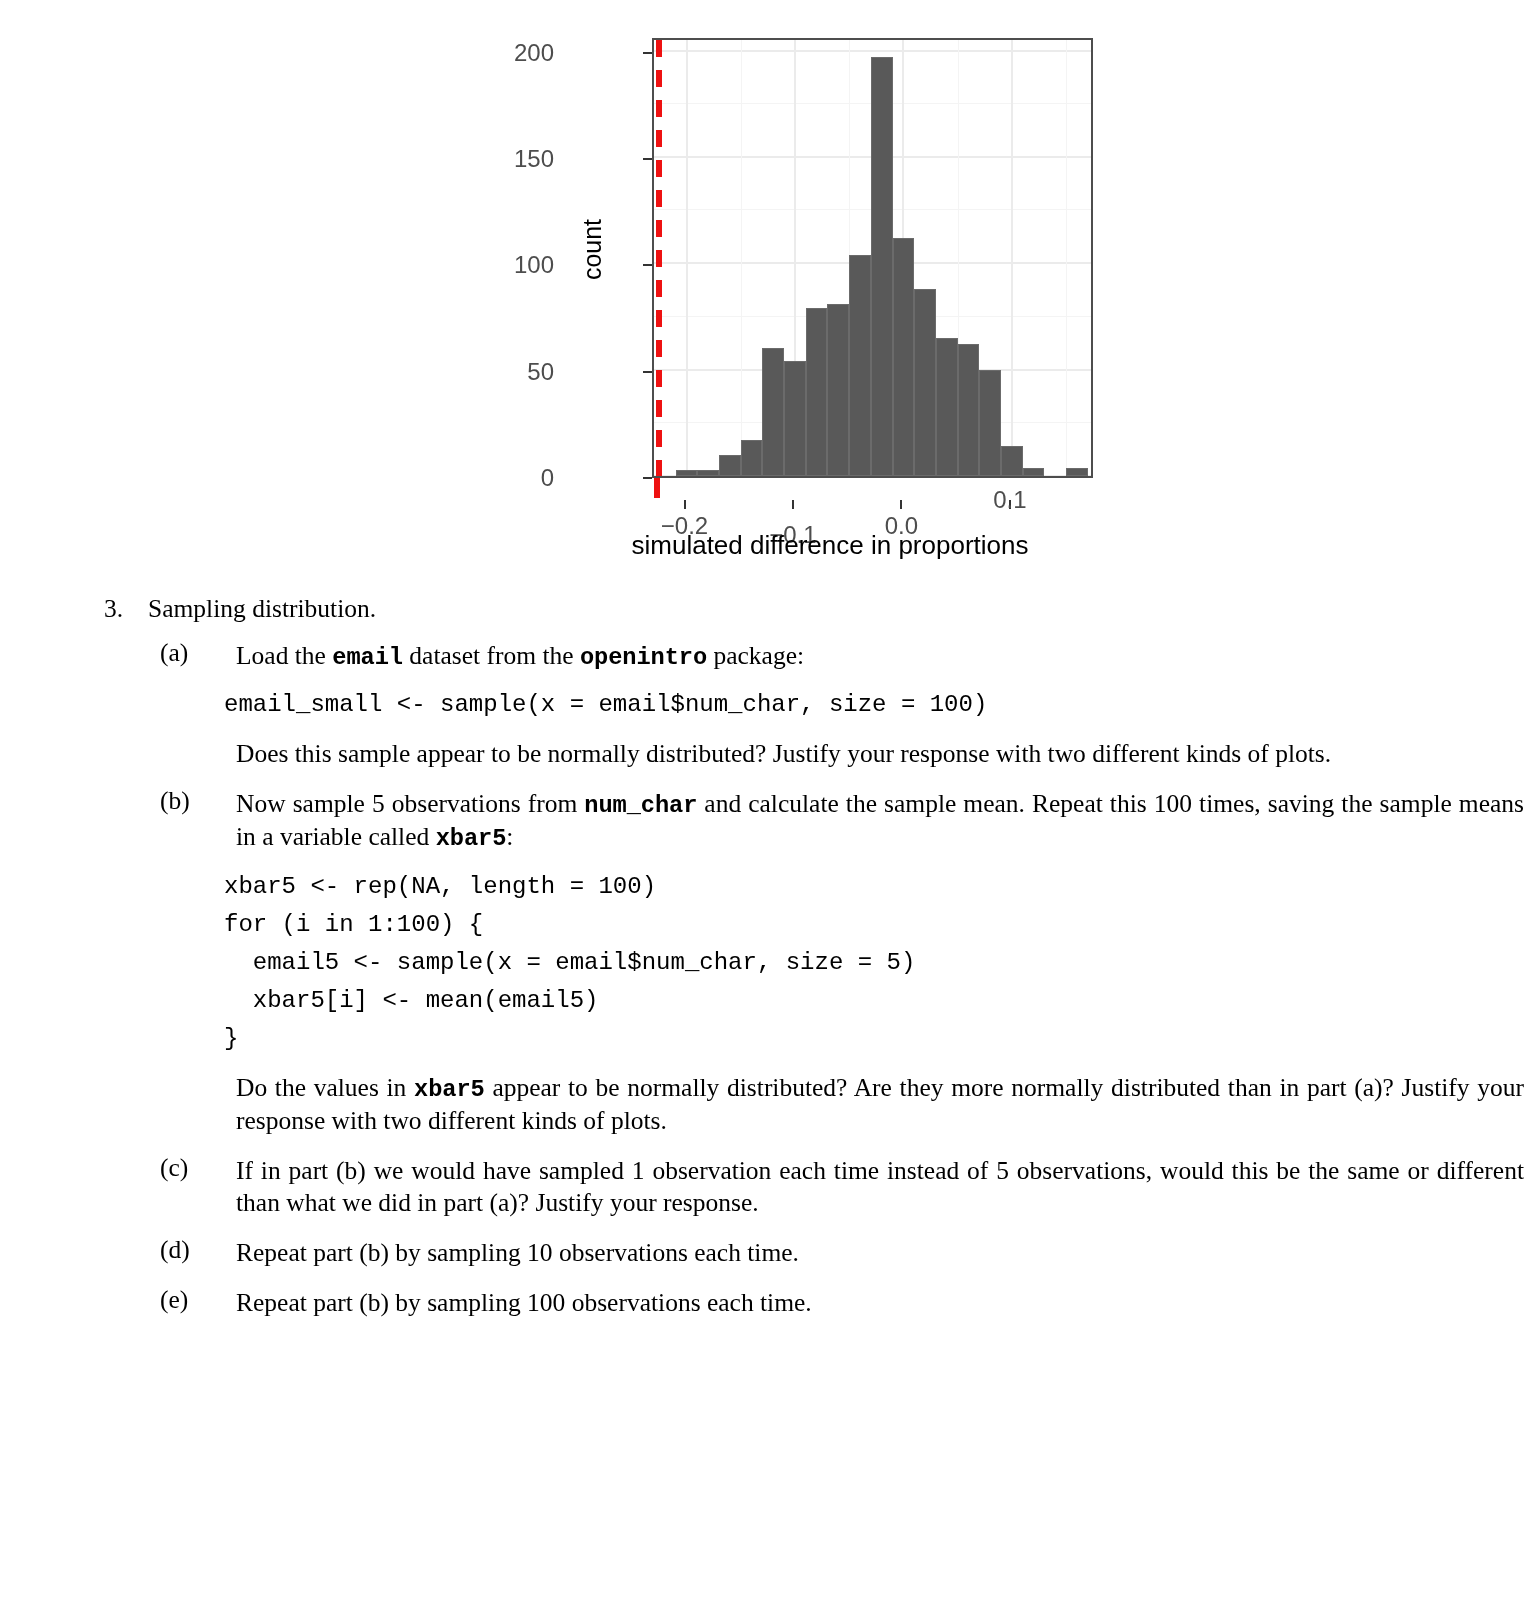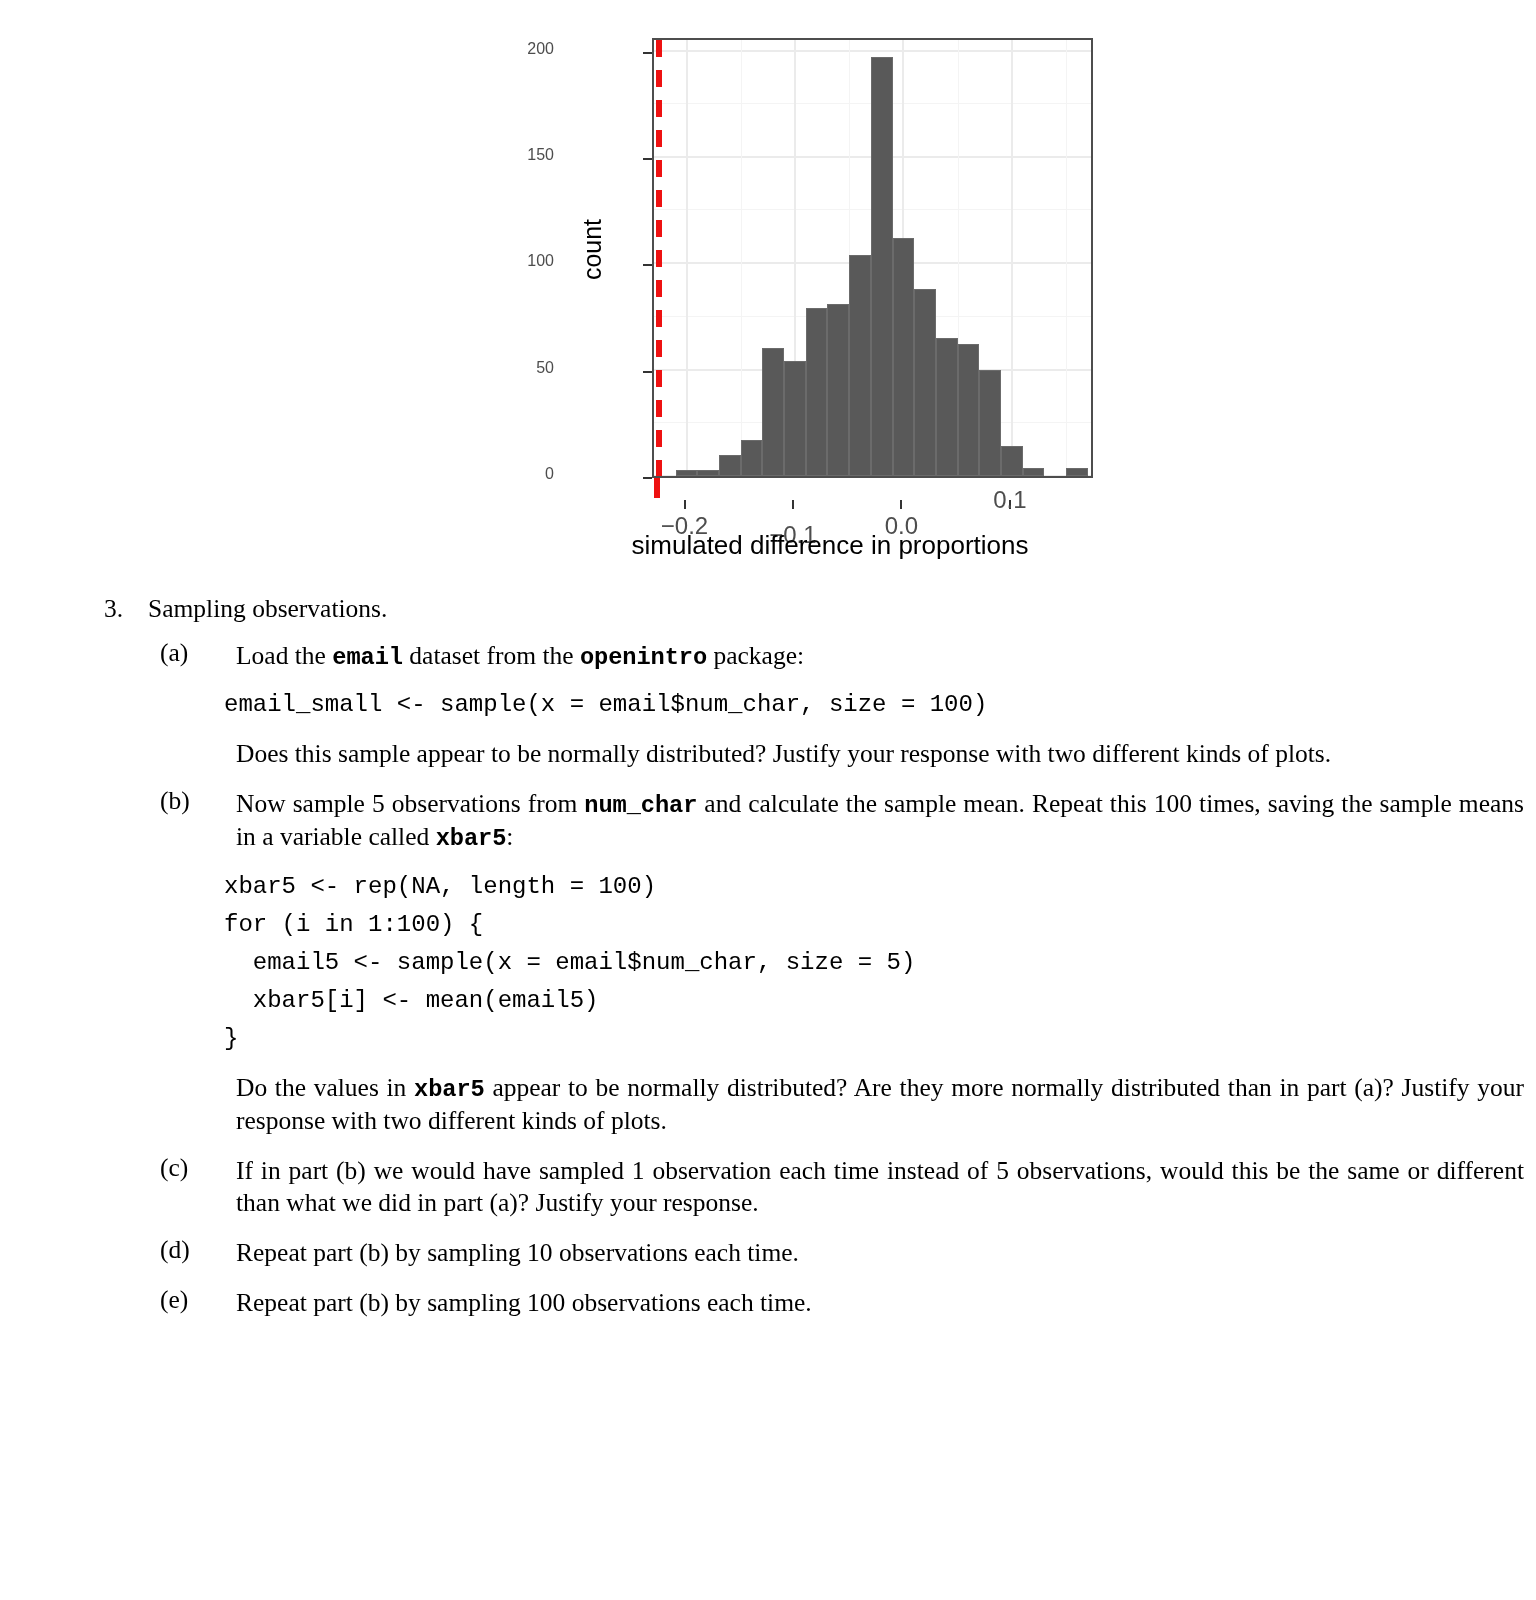--- a/index.html
+++ b/index.html
@@ -47,21 +47,21 @@
     color: #000;
     white-space: nowrap;
   }
 
   .y-tick-label {
     position: absolute;
     right: 566px;
     width: 70px;
     text-align: right;
     font-family: "Liberation Sans", "DejaVu Sans", sans-serif;
-    font-size: 16px;
+    font-size: 24px;
     color: #4d4d4d;
     line-height: 1;
   }
   .y-tick-mark {
     position: absolute;
     width: 9px;
     height: 2px;
     background: #333333;
   }
 
@@ -272,21 +272,21 @@
       </div>
 
     <div class="x-axis-title">simulated difference in proportions</div>
   </div>
 </div>
 
 <div id="doc">
 
   <div class="item-l1">
     <span class="marker-l1">3.</span>
-    <span>Sampling observations.</span>
+    <span>Sampling distribution.</span>
   </div>
 
   <div class="sub-wrap">
 
     <div class="item-l2">
       <span class="marker-l2">(a)</span>
       <p class="para"><span>Load the </span><span class="tt">email</span><span> dataset from the </span><span class="tt">openintro</span><span> package:</span></p>
 
 
 

